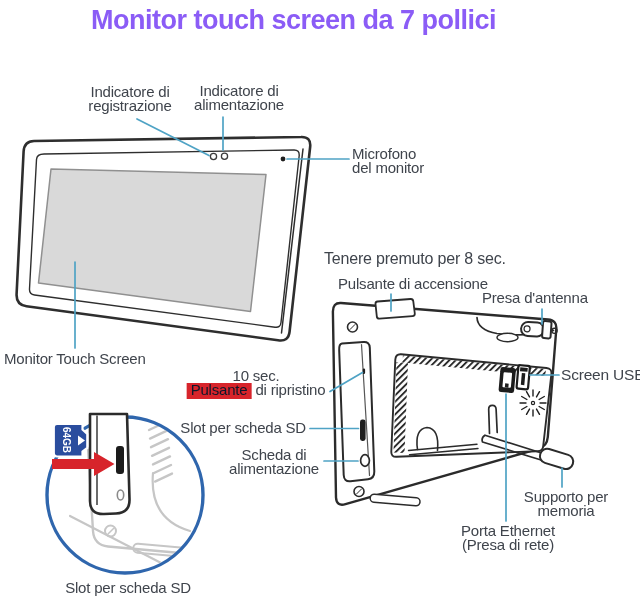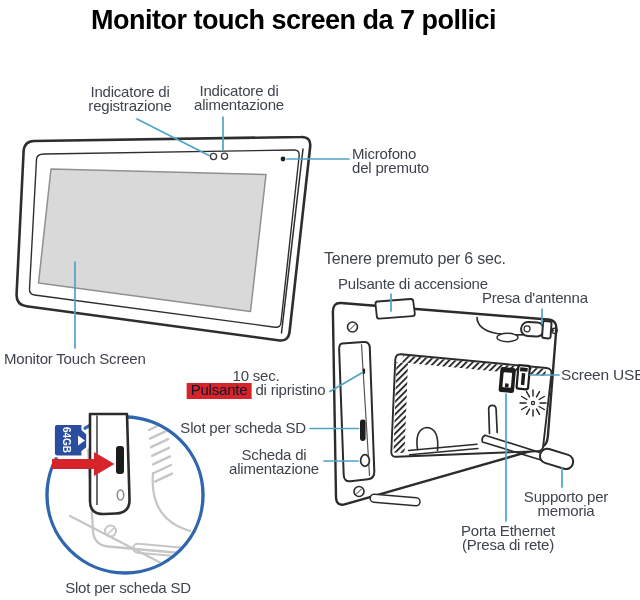--- a/index.html
+++ b/index.html
@@ -1,19 +1,19 @@
 <!DOCTYPE html>
 <html><head>
 <meta charset="utf-8">
 <style>
   html,body{margin:0;padding:0;background:#fff;}
   #stage{position:relative;width:640px;height:600px;background:#ffffff;overflow:hidden;
          font-family:"Liberation Sans","DejaVu Sans",sans-serif;}
   #title{position:absolute;left:0;top:5px;width:587px;text-align:center;
-         font-size:27px;font-weight:bold;color:#000000;letter-spacing:-0.5px;}
+         font-size:27px;font-weight:bold;color:#8b5cf6;letter-spacing:-0.5px;}
   .lbl{position:absolute;font-size:15px;line-height:14px;color:#3f444c;letter-spacing:-0.2px;white-space:nowrap;}
   .lbl span{display:block;}
   .center{transform:translateX(-50%);text-align:center;}
   .rightal{transform:translateX(-100%);text-align:right;}
   .lg{font-size:16px;}
   .badge-row{display:block;}
   .badge-row .badge{display:inline-block;background:#d7242b;color:#0f172a;padding:0 4px 2px 4px;}
   .badge-row .rest{display:inline;}
   svg{position:absolute;left:0;top:0;}
 </style>
@@ -159,25 +159,25 @@
     <span>registrazione</span>
   </div>
 
   <div class="lbl center" style="left:239px;top:84px;">
     <span>Indicatore di</span>
     <span>alimentazione</span>
   </div>
 
   <div class="lbl" style="left:352px;top:147px;">
     <span>Microfono</span>
-    <span>del premuto</span>
+    <span>del monitor</span>
   </div>
 
   <div class="lbl lg" style="left:324px;top:252px;">
-    <span>Tenere premuto per 6 sec.</span>
+    <span>Tenere premuto per 8 sec.</span>
   </div>
 
   <div class="lbl" style="left:338px;top:277px;">
     <span>Pulsante di accensione</span>
   </div>
 
   <div class="lbl" style="left:482px;top:291px;">
     <span>Presa d'antenna</span>
   </div>
 

